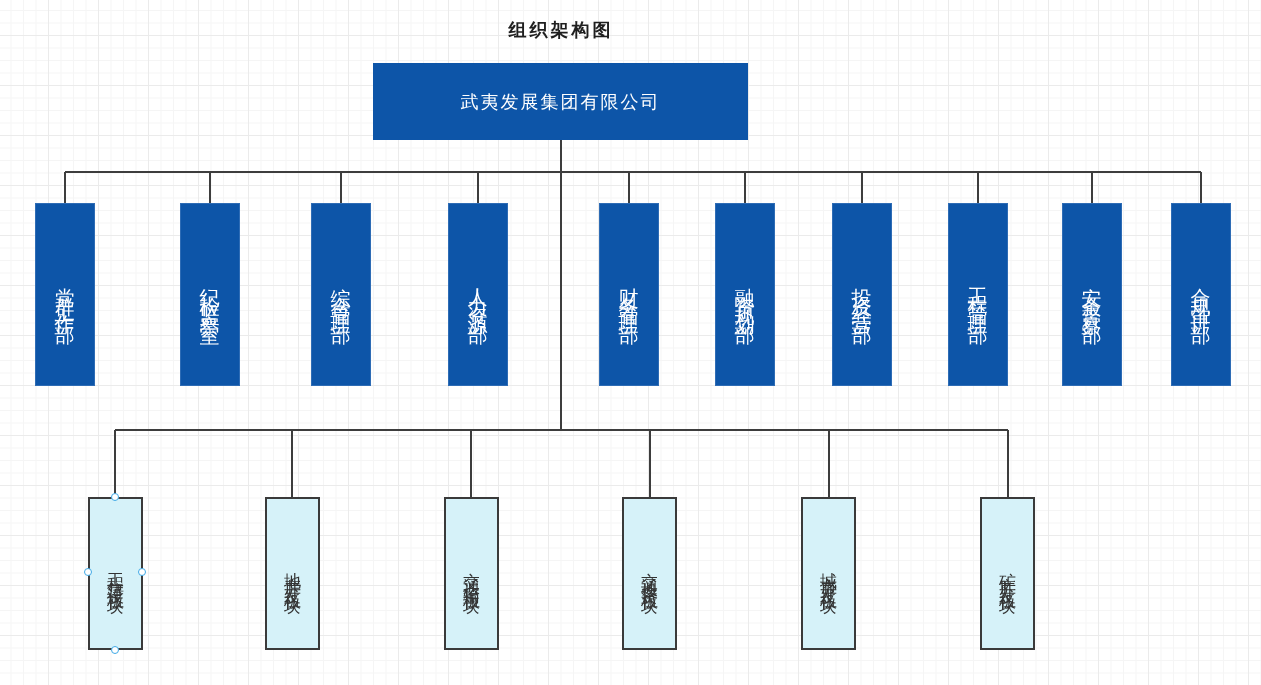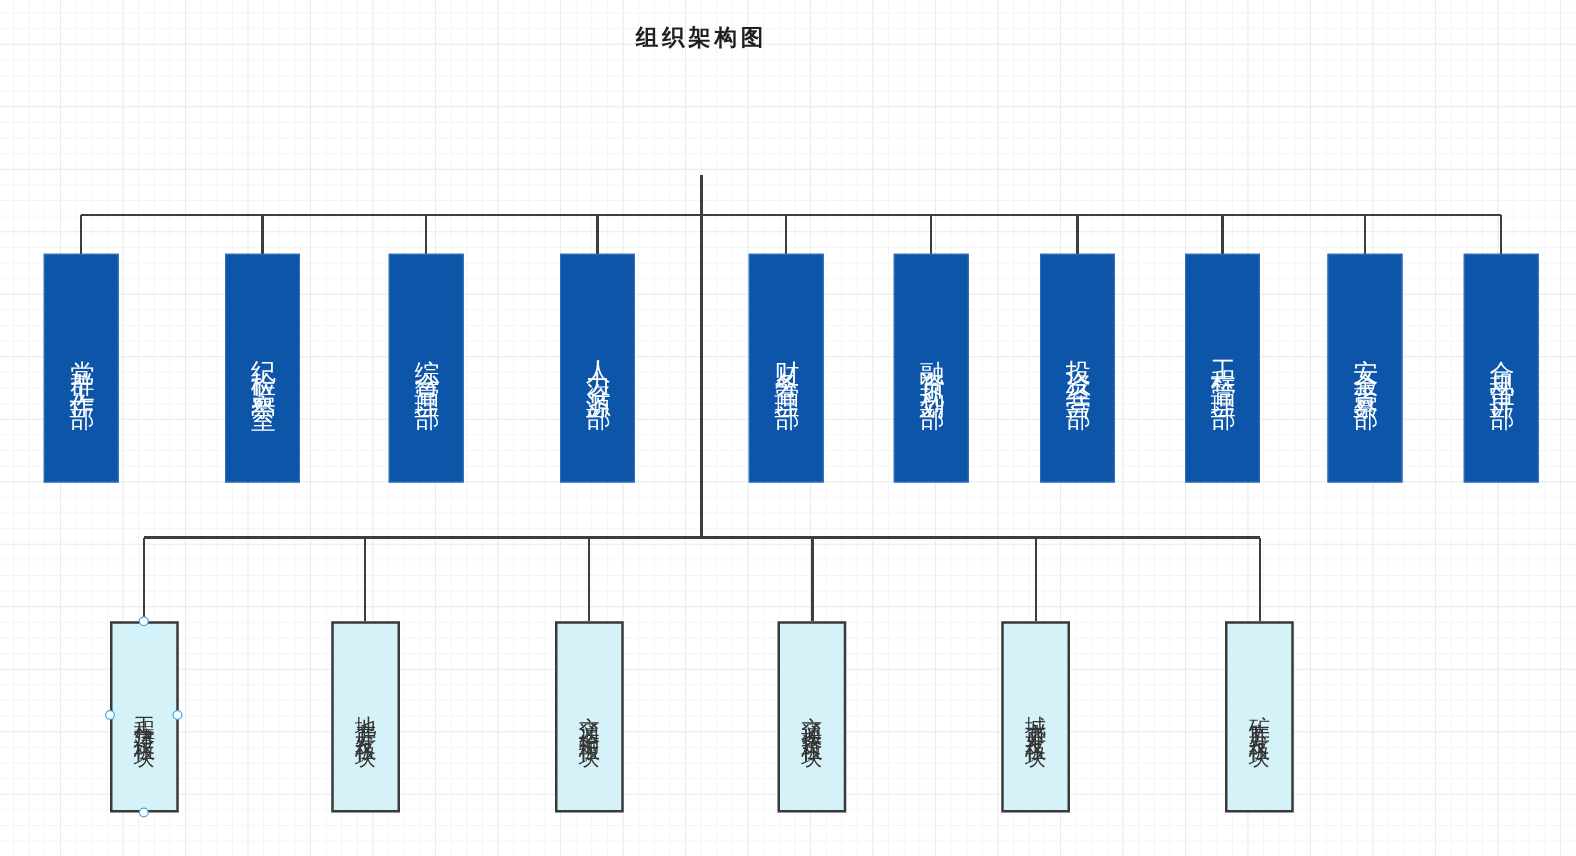--- a/index.html
+++ b/index.html
@@ -133,20 +133,23 @@
       <line x1="292" y1="430" x2="292" y2="497"></line>
       <line x1="471" y1="430" x2="471" y2="497"></line>
       <line x1="650" y1="430" x2="650" y2="497"></line>
       <line x1="829" y1="430" x2="829" y2="497"></line>
       <line x1="1008" y1="430" x2="1008" y2="497"></line>
     </g>
   </svg>
 
   <div class="chart-title">组织架构图</div>
 
+  <div class="root-box">
+    <span>武夷发展集团有限公司</span>
+  </div>
 
   <div class="dept" style="left:35px">
       <span>党群工作部</span>
     </div>
   <div class="dept" style="left:180px">
       <span>纪检监察室</span>
     </div>
   <div class="dept" style="left:311px">
       <span>综合管理部</span>
     </div>

